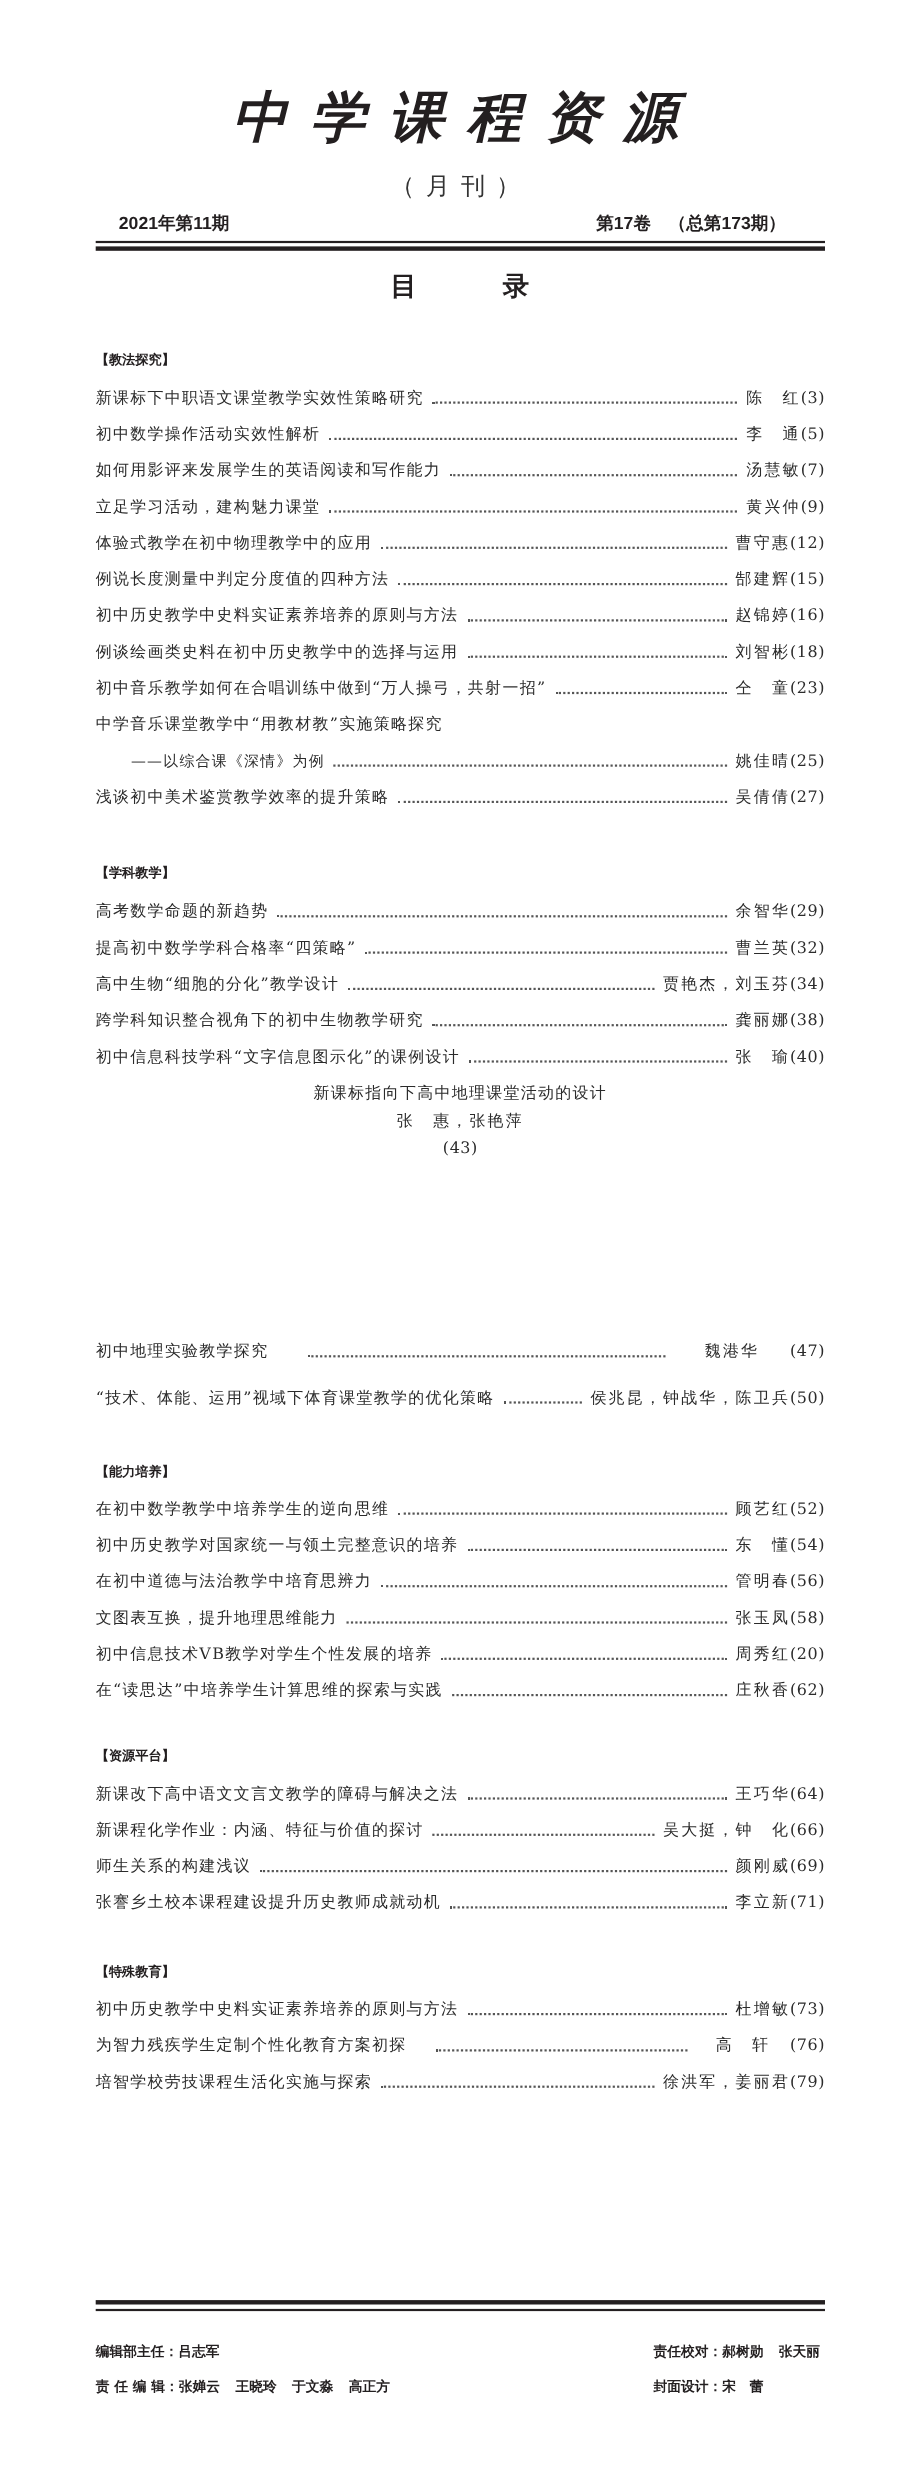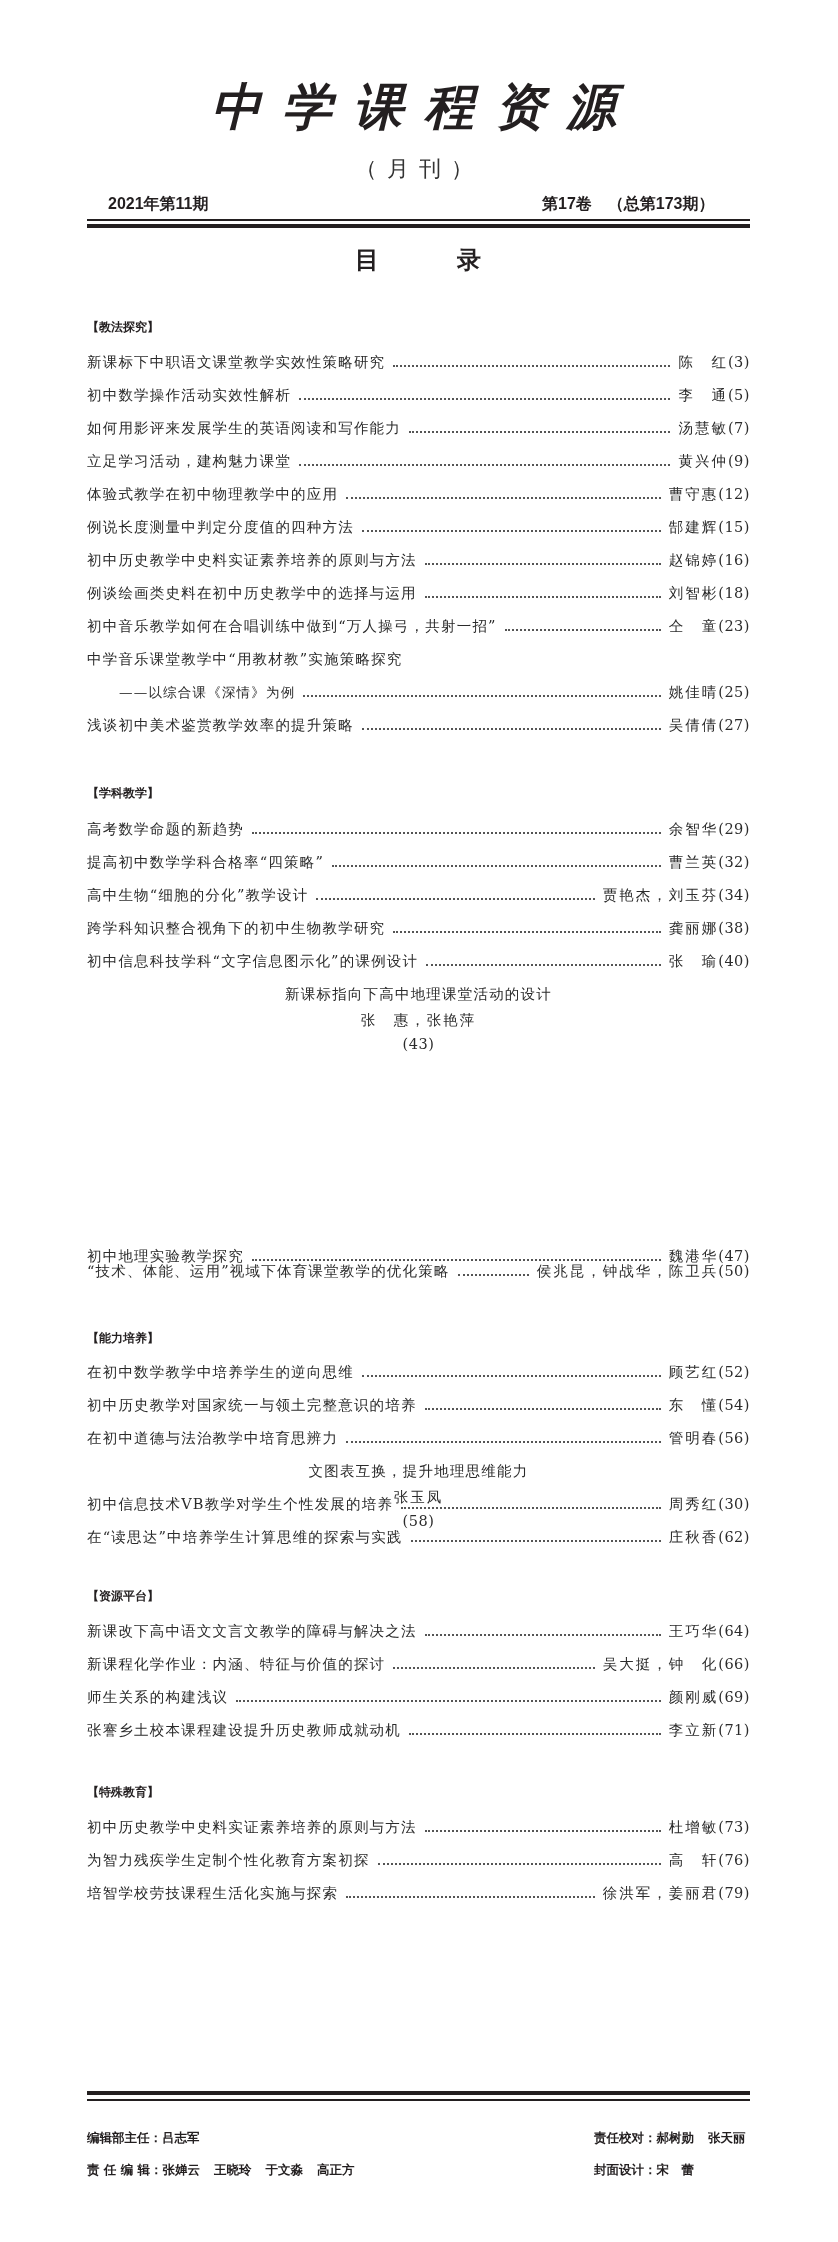--- a/index.html
+++ b/index.html
@@ -148,21 +148,21 @@
     <span class="dots"></span>
     <span class="a">张　瑜</span>
     <span class="p">(40)</span>
   </div>
 <div class="abs entry" style="top:982px;flex-direction:column;">
     <span class="t">新课标指向下高中地理课堂活动的设计</span>
     <span class="dots"></span>
     <span class="a">张　惠，张艳萍</span>
     <span class="p">(43)</span>
   </div>
-<div class="abs entry" style="top:1244px;">
+<div class="abs entry" style="top:1217px;gap:28px;">
     <span class="t">初中地理实验教学探究</span>
     <span class="dots"></span>
     <span class="a">魏港华</span>
     <span class="p">(47)</span>
   </div>
 <div class="abs entry" style="top:1259px;">
     <span class="t">“技术、体能、运用”视域下体育课堂教学的优化策略</span>
     <span class="dots"></span>
     <span class="a">侯兆昆，钟战华，陈卫兵</span>
     <span class="p">(50)</span>
@@ -180,31 +180,31 @@
     <span class="dots"></span>
     <span class="a">东　懂</span>
     <span class="p">(54)</span>
   </div>
 <div class="abs entry" style="top:1426px;">
     <span class="t">在初中道德与法治教学中培育思辨力</span>
     <span class="dots"></span>
     <span class="a">管明春</span>
     <span class="p">(56)</span>
   </div>
-<div class="abs entry" style="top:1459px;flex-direction:column;">
+<div class="abs entry" style="top:1459px;">
     <span class="t">文图表互换，提升地理思维能力</span>
     <span class="dots"></span>
     <span class="a">张玉凤</span>
     <span class="p">(58)</span>
   </div>
 <div class="abs entry" style="top:1492px;">
     <span class="t">初中信息技术VB教学对学生个性发展的培养</span>
     <span class="dots"></span>
     <span class="a">周秀红</span>
-    <span class="p">(30)</span>
+    <span class="p">(20)</span>
   </div>
 <div class="abs entry" style="top:1525px;">
     <span class="t">在“读思达”中培养学生计算思维的探索与实践</span>
     <span class="dots"></span>
     <span class="a">庄秋香</span>
     <span class="p">(62)</span>
   </div>
 
 <div class="abs section" style="top:1585px;">【资源平台】</div>
 <div class="abs entry" style="top:1619px;">
@@ -232,21 +232,21 @@
     <span class="p">(71)</span>
   </div>
 
 <div class="abs section" style="top:1781px;">【特殊教育】</div>
 <div class="abs entry" style="top:1815px;">
     <span class="t">初中历史教学中史料实证素养培养的原则与方法</span>
     <span class="dots"></span>
     <span class="a">杜增敏</span>
     <span class="p">(73)</span>
   </div>
-<div class="abs entry" style="top:1848px;">
+<div class="abs entry" style="top:1848px;gap:18px;">
     <span class="t">为智力残疾学生定制个性化教育方案初探</span>
     <span class="dots"></span>
     <span class="a">高　轩</span>
     <span class="p">(76)</span>
   </div>
 <div class="abs entry" style="top:1881px;">
     <span class="t">培智学校劳技课程生活化实施与探索</span>
     <span class="dots"></span>
     <span class="a">徐洪军，姜丽君</span>
     <span class="p">(79)</span>

